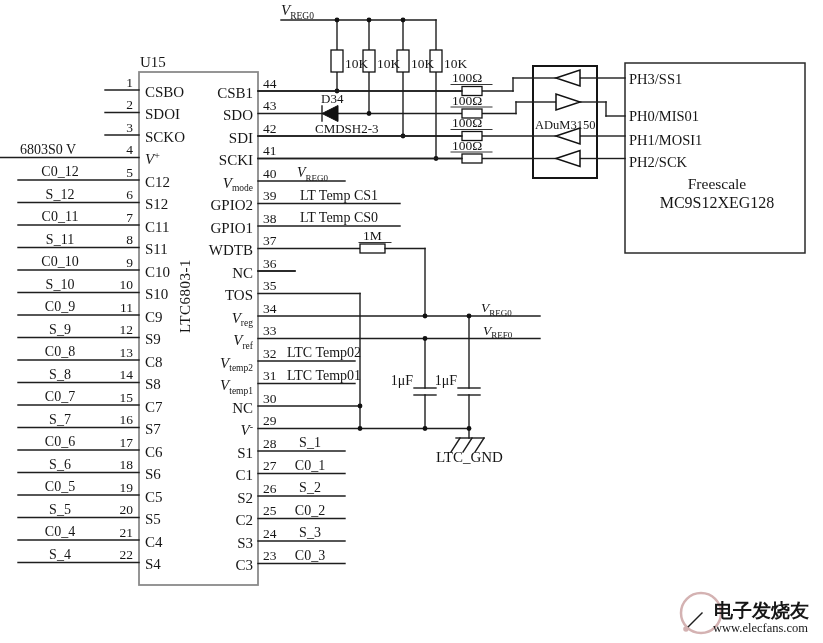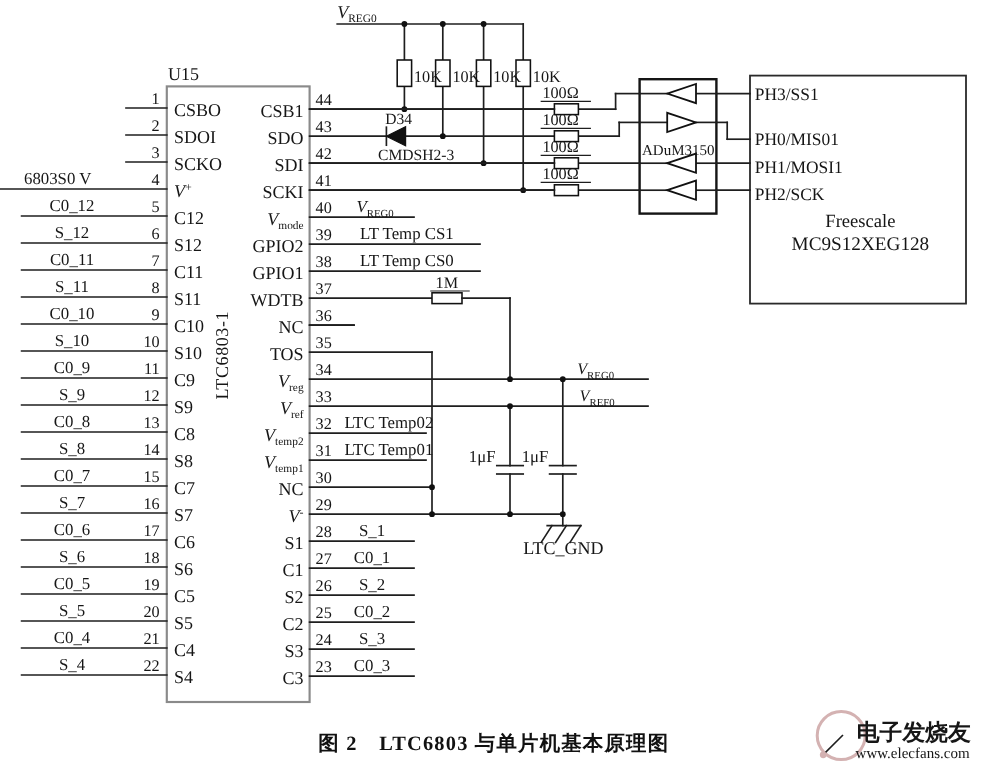--- a/index.html
+++ b/index.html
@@ -440,14 +440,13 @@
 
   <g>
     <circle cx="701" cy="613" r="20" fill="none" stroke="#d4b2b2" stroke-width="2.5"></circle>
     <line x1="688" y1="627" x2="702" y2="613" stroke="#d4b2b2" stroke-width="2"></line>
     <circle cx="686" cy="629" r="2.8" fill="#d4b2b2"></circle>
     <text class="wm-cn" x="714" y="617" font-size="19" fill="#cda8a8">电子发烧友</text>
     <text x="713" y="631.5" font-size="12.5" fill="#d6b8b8">www.elecfans.com</text>
   </g>
 </svg>
 
-<div id="caption">图 2　LTC6803 与单片机基本原理图</div>
 </div>
 
 </body></html>

